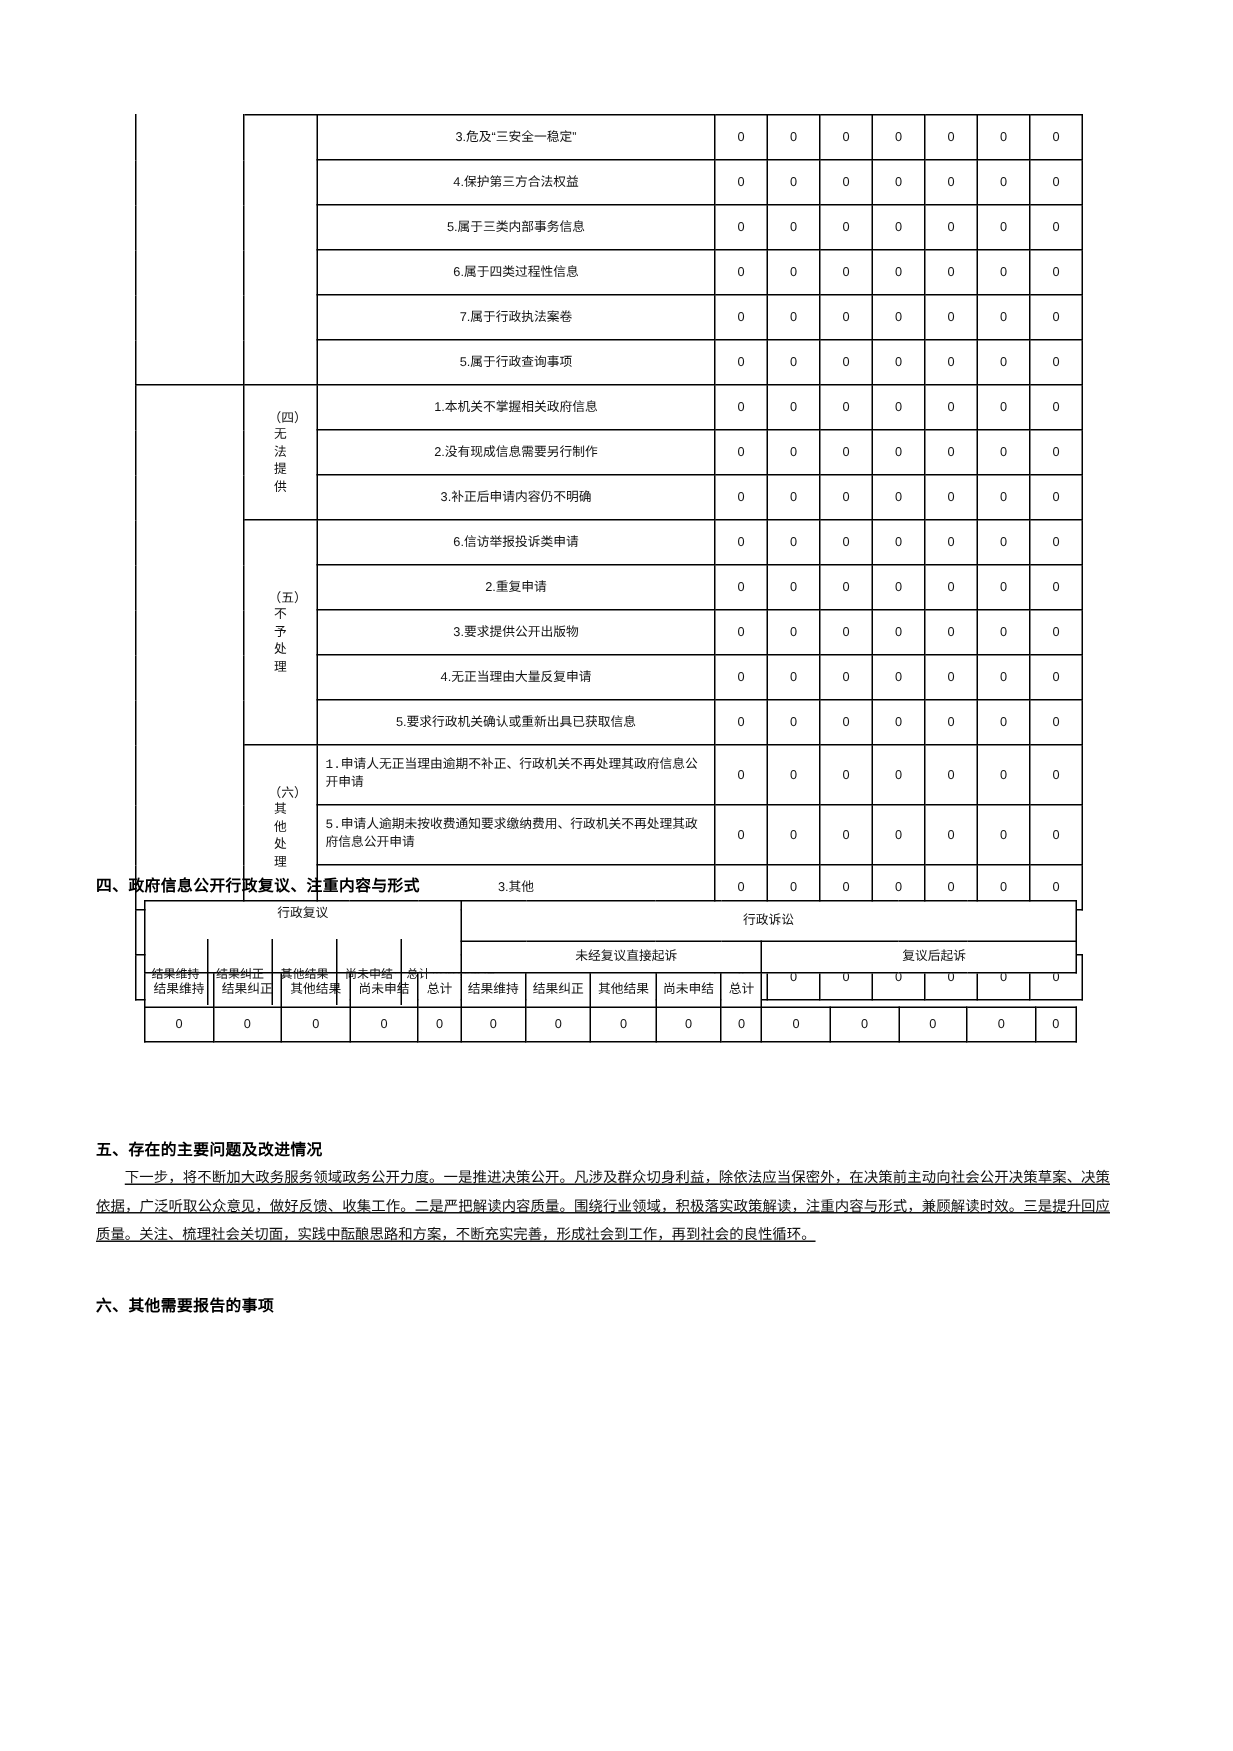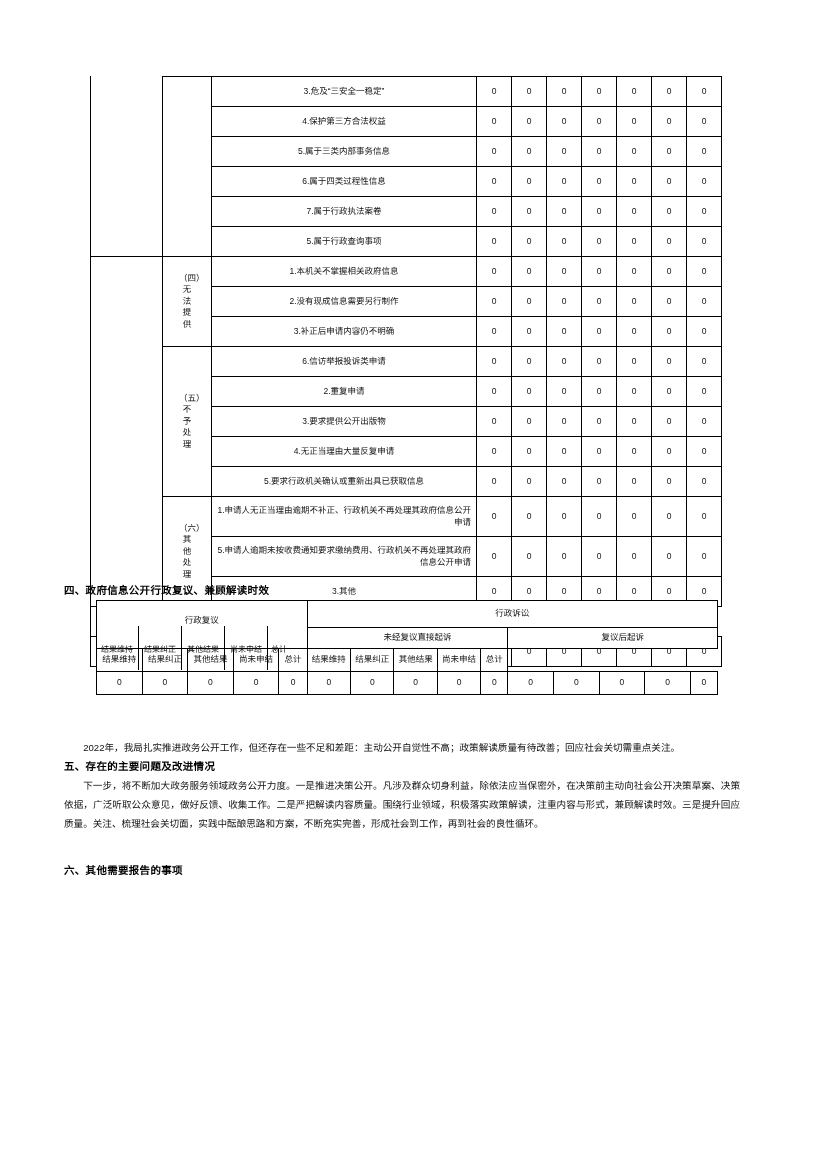--- a/index.html
+++ b/index.html
@@ -57,21 +57,21 @@
     background: #fff;
   }
 
   
   .t1 td { height: 25px; }
   .t1 td.lead { width: 72px; border-top-color: transparent; }
   .t1 td.group { width: 49px; font-size: 8.5px; padding: 0 16px; }
   .t1 td.item  { font-size: 8.5px; padding: 2px 4px; }
   .t1 td.num   { width: 35px; font-size: 8.5px; }
   .t1 td.tall  { height: 35px; }
-  .t1 td.item-l { text-align: right; padding: 2px 5px; }
+  .t1 td.item-l { text-align: left; padding: 2px 5px; font-family: Liberation Mono, monospace; }
 
   
   .t2 td, .t2 th { font-size: 8px; }
   .t2 .hrow1 td { height: 26px; }
   .t2 .hrow2 td { height: 44px; padding-left: 20px; }
   .t2 .drow td  { height: 22px; }
   .t2 td.sub    { height: 22px; }
 
   
   .sec-head {
@@ -89,21 +89,21 @@
   .para {
     position: absolute;
     font-size: 9.6px;
     line-height: 19px;
     color: #111;
     text-align: justify;
     text-justify: inter-ideograph;
     text-indent: 2em;
   }
   #para-5-1 { left: 64px; top: 738px; width: 676px; }
-  #para-5-2 { left: 64px; top: 776px; width: 676px; }
+  #para-5-2 { left: 64px; top: 776px; width: 676px; text-decoration: underline; }
   #para-6-1 { left: 64px; top: 886px; width: 676px; }
 </style>
 </head>
 <body>
 
 <div class="page">
 
   <div class="tbl-wrap-1">
     <table class="grid t1">
       <colgroup>
@@ -319,21 +319,21 @@
           <td class="num">0</td>
           <td class="num">0</td>
           <td class="num">0</td>
           <td class="num">0</td>
         </tr>
 
       </tbody>
     </table>
   </div>
 
-  <div class="sec-head" id="head-4">四、政府信息公开行政复议、兼顾解读时效</div>
+  <div class="sec-head" id="head-4">四、政府信息公开行政复议、注重内容与形式</div>
 
   <div class="tbl-wrap-2">
     <table class="grid t2">
       <colgroup>
         <col style="width:42px">
           <col style="width:42px">
           <col style="width:42px">
           <col style="width:42px">
           <col style="width:26px">
         <col style="width:40px">
@@ -342,21 +342,21 @@
           <col style="width:40px">
           <col style="width:25px">
         <col style="width:42px">
           <col style="width:42px">
           <col style="width:42px">
           <col style="width:42px">
           <col style="width:25px">
       </colgroup>
       <tbody>
         <tr class="hrow1">
-          <td colspan="5" rowspan="2" style="vertical-align:top;padding-top:14px;">行政复议</td>
+          <td colspan="5" rowspan="2" style="vertical-align:top;padding-top:2px;">行政复议</td>
           <td colspan="10">行政诉讼</td>
         </tr>
         <tr class="hrow2">
           <td colspan="5" style="height:20px;">未经复议直接起诉</td>
           <td colspan="5" style="height:20px;margin-top:38px;">复议后起诉</td>
         </tr>
         <tr>
           <td class="sub">结果维持</td>
           <td class="sub">结果纠正</td>
           <td class="sub">其他结果</td>
@@ -391,18 +391,17 @@
     <div style="position:absolute;left:0;top:26px;width:194px;height:44px;display:flex;">
       <div style="flex:0 0 42px;display:flex;align-items:center;justify-content:center;font-size:8px;border-right:1px solid #000;">结果维持</div>
       <div style="flex:0 0 42px;display:flex;align-items:center;justify-content:center;font-size:8px;border-right:1px solid #000;">结果纠正</div>
       <div style="flex:0 0 42px;display:flex;align-items:center;justify-content:center;font-size:8px;border-right:1px solid #000;">其他结果</div>
       <div style="flex:0 0 42px;display:flex;align-items:center;justify-content:center;font-size:8px;border-right:1px solid #000;">尚未申结</div>
       <div style="flex:1 1 auto;display:flex;align-items:center;justify-content:center;font-size:8px;">总计</div>
     </div>
   </div>
 
   <div class="sec-head" id="head-5">五、存在的主要问题及改进情况</div>
-  <div class="para" id="para-5-1">2022年，我局扎实推进政务公开工作，但还存在一些不足和差距：主动公开自觉性不高；政策解读质量有待改善；回应社会关切需重点关注。</div>
   <div class="para" id="para-5-2">下一步，将不断加大政务服务领域政务公开力度。一是推进决策公开。凡涉及群众切身利益，除依法应当保密外，在决策前主动向社会公开决策草案、决策依据，广泛听取公众意见，做好反馈、收集工作。二是严把解读内容质量。围绕行业领域，积极落实政策解读，注重内容与形式，兼顾解读时效。三是提升回应质量。关注、梳理社会关切面，实践中酝酿思路和方案，不断充实完善，形成社会到工作，再到社会的良性循环。</div>
 
   <div class="sec-head" id="head-6">六、其他需要报告的事项</div>
 
 </div>
 
 </body></html>

